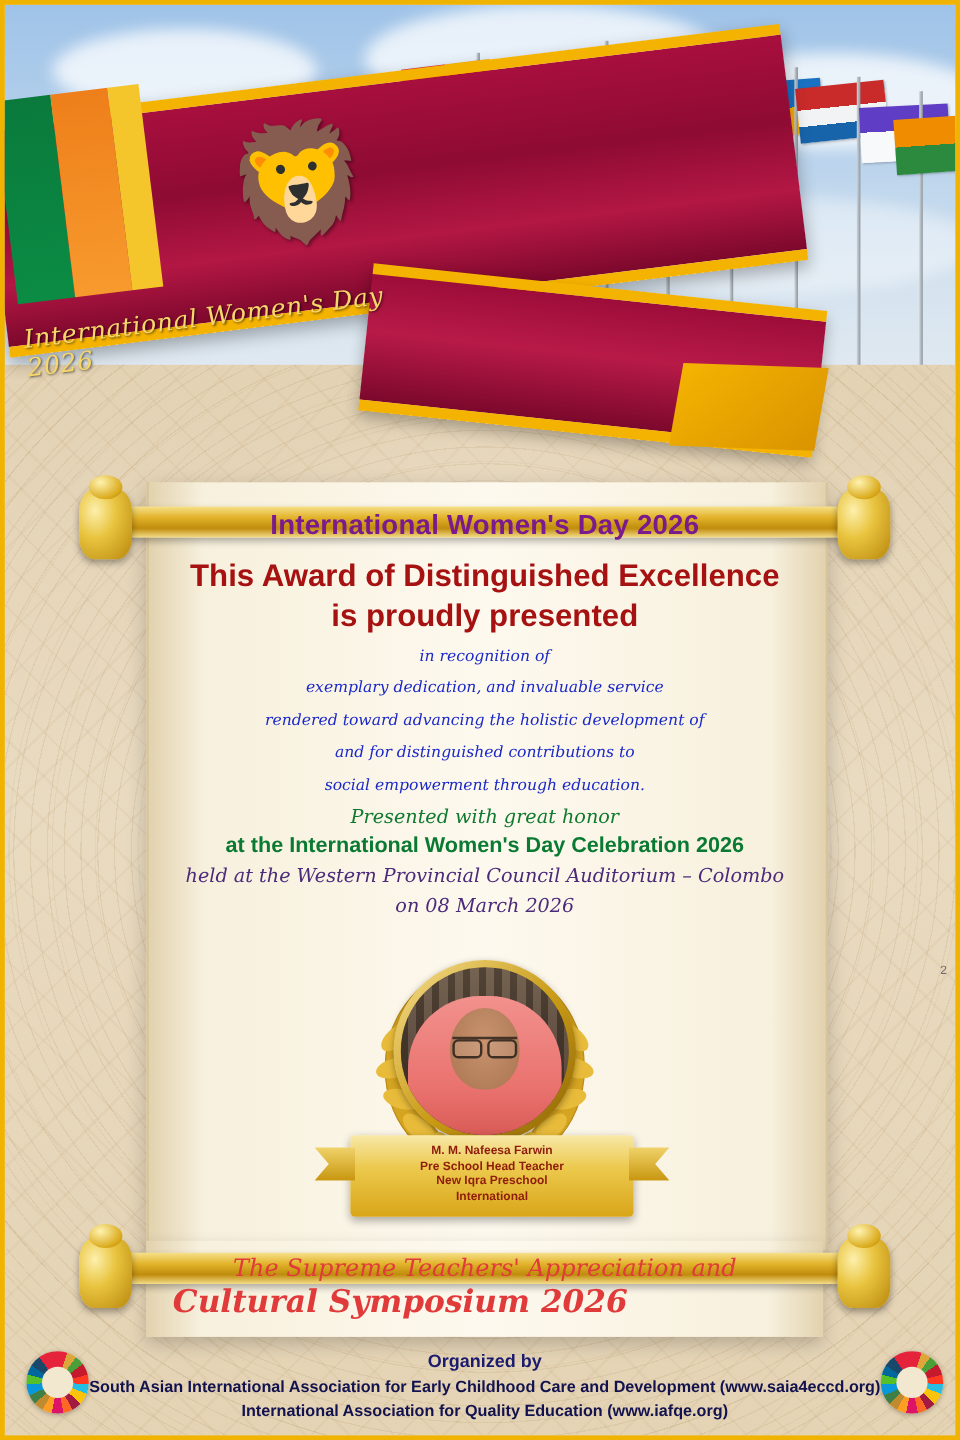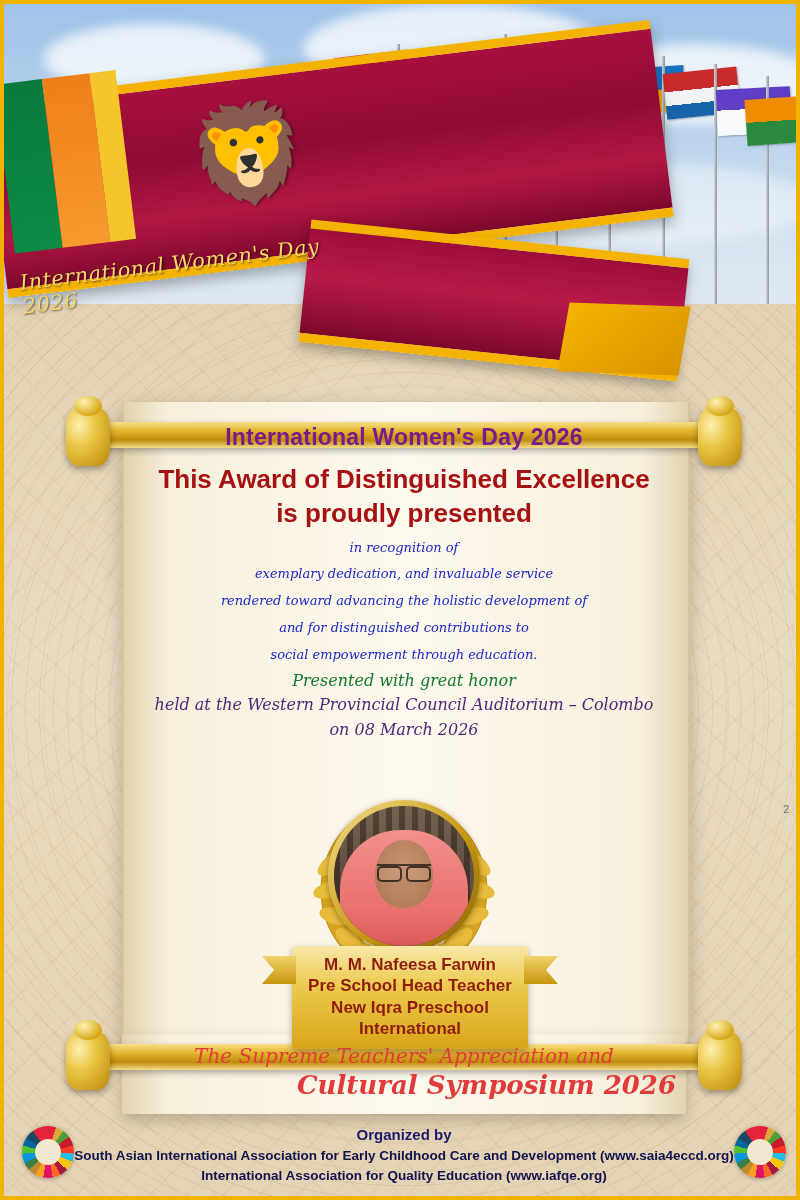--- a/index.html
+++ b/index.html
@@ -337,40 +337,40 @@
     content: "";
     position: absolute;
     top: 10px;
     width: 34px; height: 28px;
     background: linear-gradient(to bottom, #f0d36a, #c8960f);
   }
   .nameplate::before { left: -30px; clip-path: polygon(0 0, 100% 0, 100% 100%, 0 100%, 12px 50%); }
   .nameplate::after  { right: -30px; clip-path: polygon(0 0, 100% 0, calc(100% - 12px) 50%, 100% 100%, 0 100%); }
   .np-line {
     color: #8f1d0e;
-    font-size: 17px;
+    font-size: 10px;
     font-weight: bold;
     line-height: 1.25;
   }
 
   .sym-1 {
     position: absolute;
     left: 140px; top: 1040px;
     width: 520px;
     text-align: center;
     color: #e03a3a;
     font-family: "DejaVu Serif", serif;
     font-style: italic;
     font-size: 20px;
   }
   .sym-2 {
     position: absolute;
-    left: 152px; top: 1066px;
+    left: 140px; top: 1066px;
     width: 520px;
-    text-align: right;
+    text-align: left;
     color: #e03a3a;
     font-family: "DejaVu Serif", serif;
     font-style: italic;
     font-weight: bold;
     font-size: 26px;
   }
 
   
   .footer {
     position: absolute;
@@ -494,20 +494,21 @@
   <div class="content">
     <div class="t-title">International Women's Day 2026</div>
     <div class="t-red">This Award of Distinguished Excellence</div>
     <div class="t-red">is proudly presented</div>
     <div class="t-blue">in recognition of</div>
     <div class="t-blue">exemplary dedication, and invaluable service</div>
     <div class="t-blue">rendered toward advancing the holistic development of</div>
     <div class="t-blue">and for distinguished contributions to</div>
     <div class="t-blue">social empowerment through education.</div>
     <div class="t-green-ital">Presented with great honor</div>
+    <div class="t-green-bold">at the International Women's Day Celebration 2026</div>
     <div class="t-purple-ital">held at the Western Provincial Council Auditorium – Colombo</div>
     <div class="t-purple-ital">on 08 March 2026</div>
   </div>
 
   <div class="medal">
     <svg class="laurel" viewBox="0 0 234 200">
       <g fill="#d4a017" stroke="#b8860b" stroke-width="1">
         <path d="M117 186 C72 186 34 150 34 100 C34 58 60 28 92 16 C74 34 58 60 58 96 C58 140 84 170 117 176 Z" opacity="0.95"></path>
         <path d="M117 186 C162 186 200 150 200 100 C200 58 174 28 142 16 C160 34 176 60 176 96 C176 140 150 170 117 176 Z" opacity="0.95"></path>
       </g>

